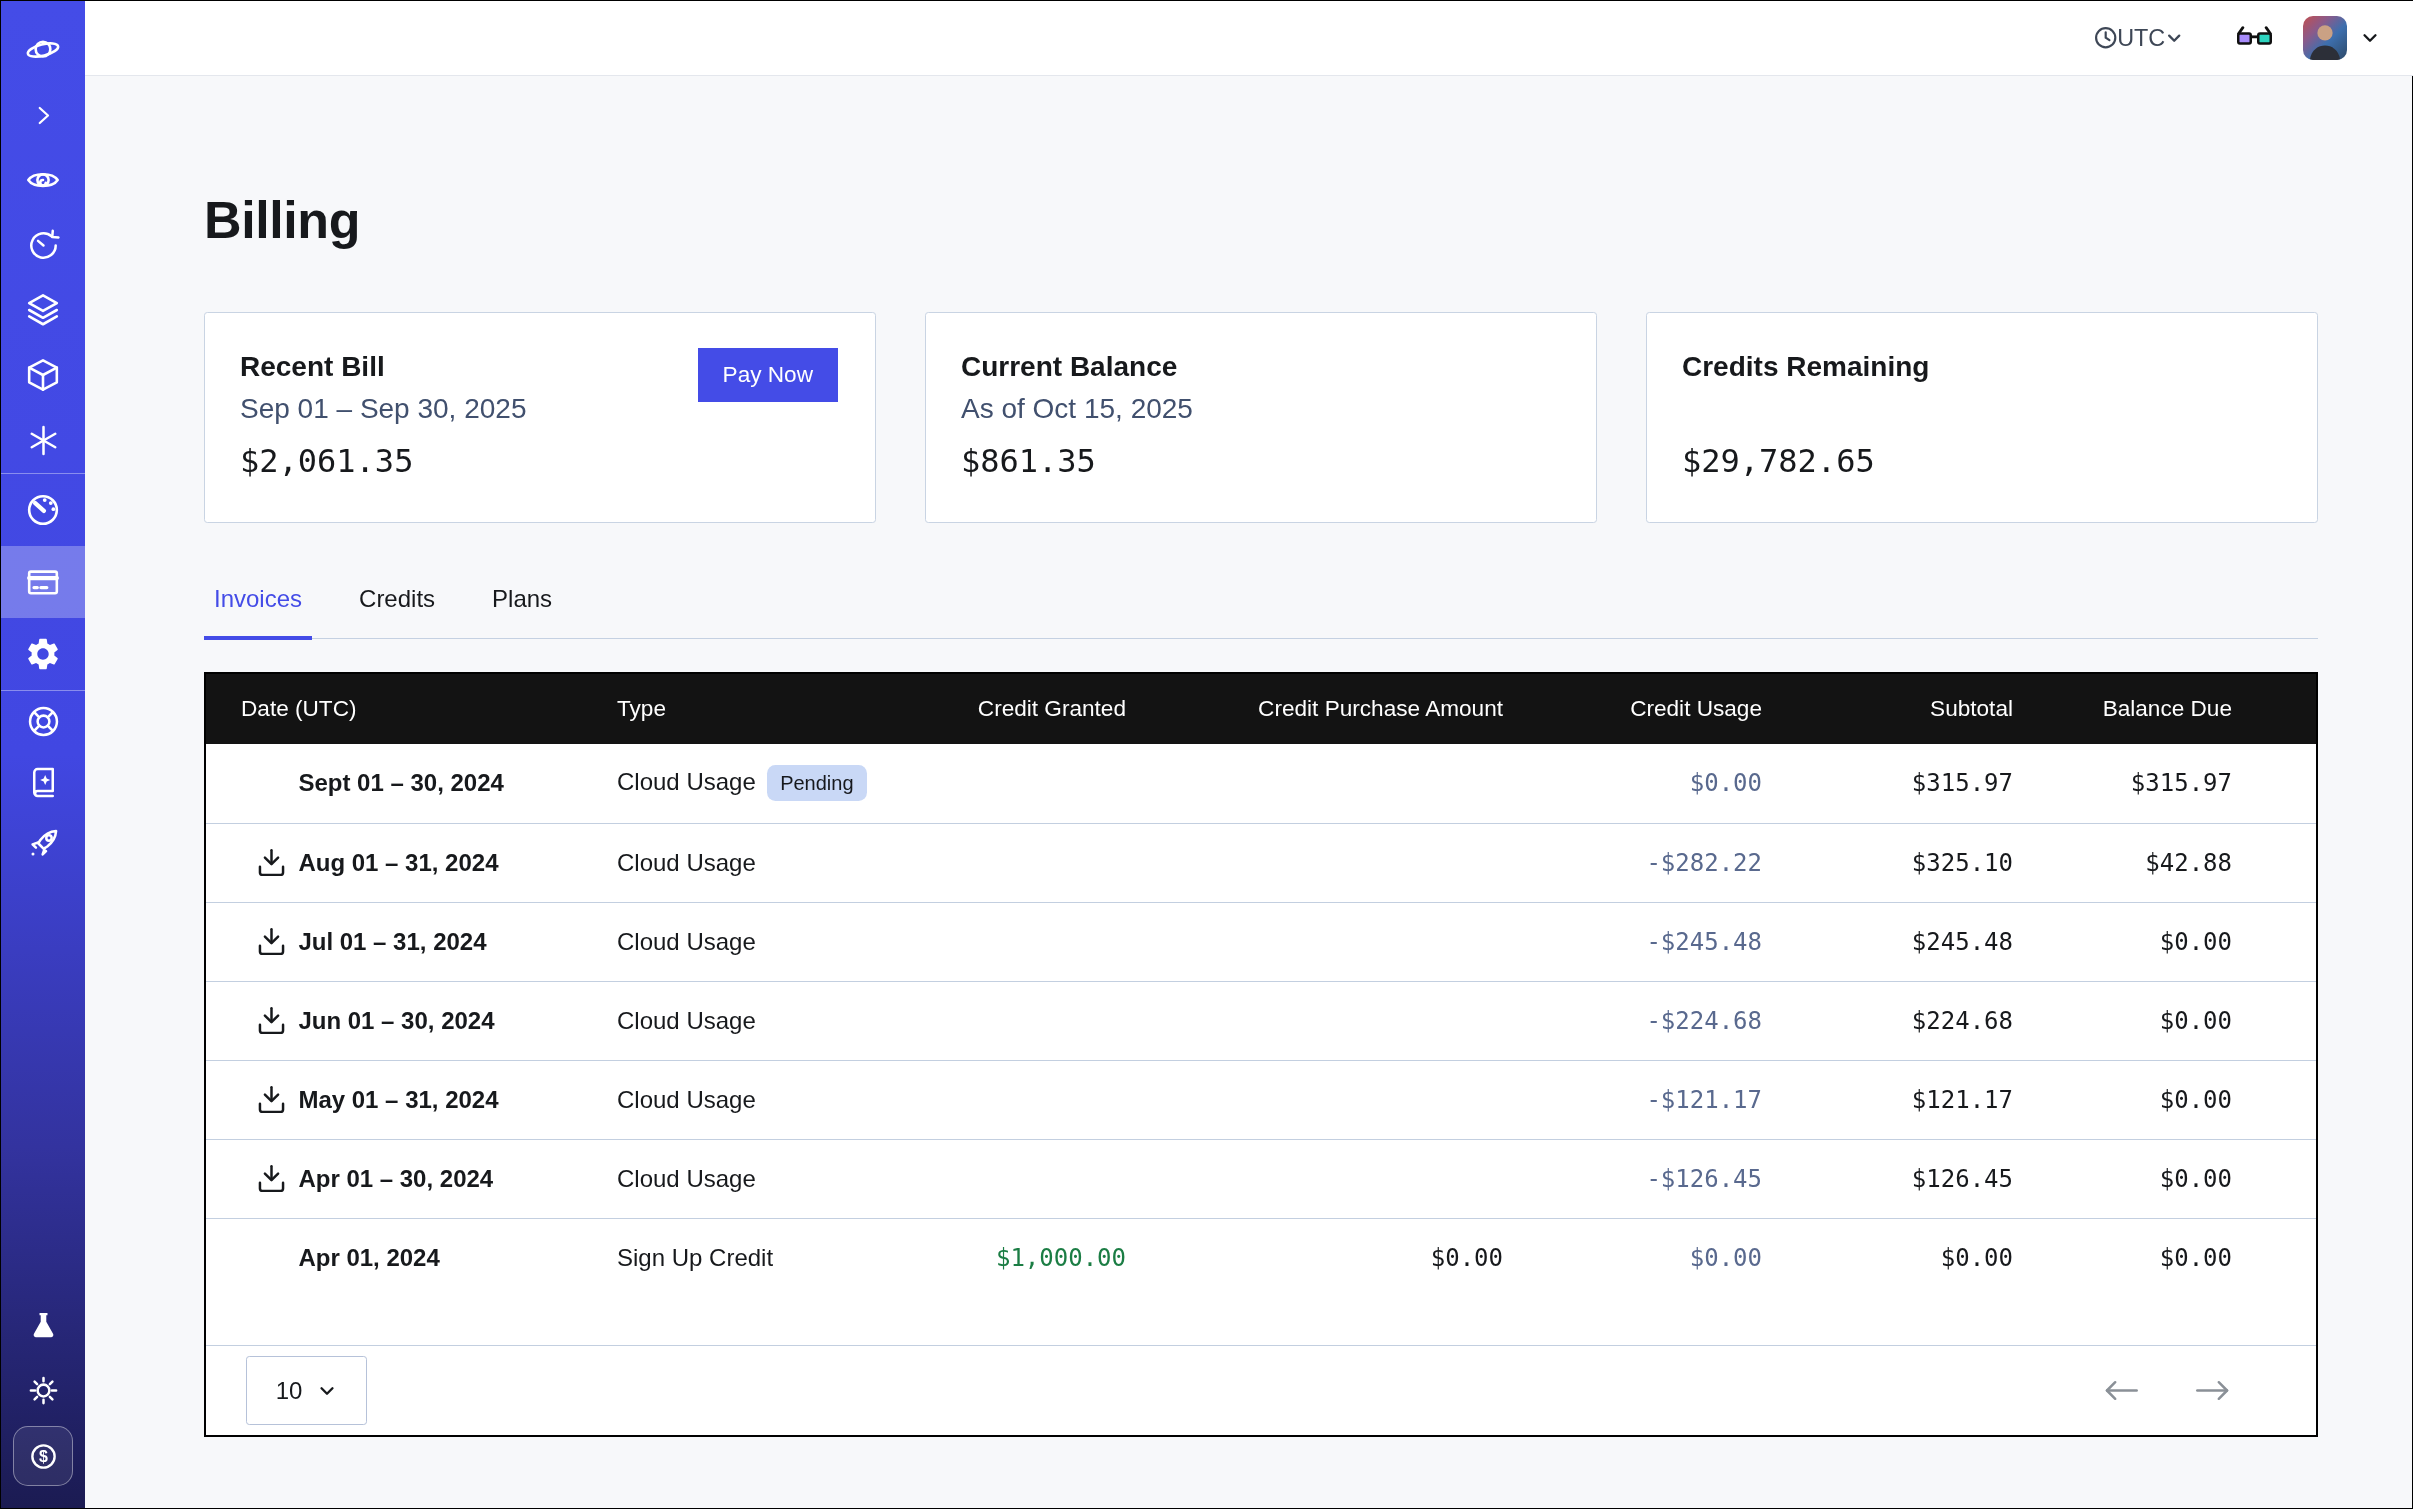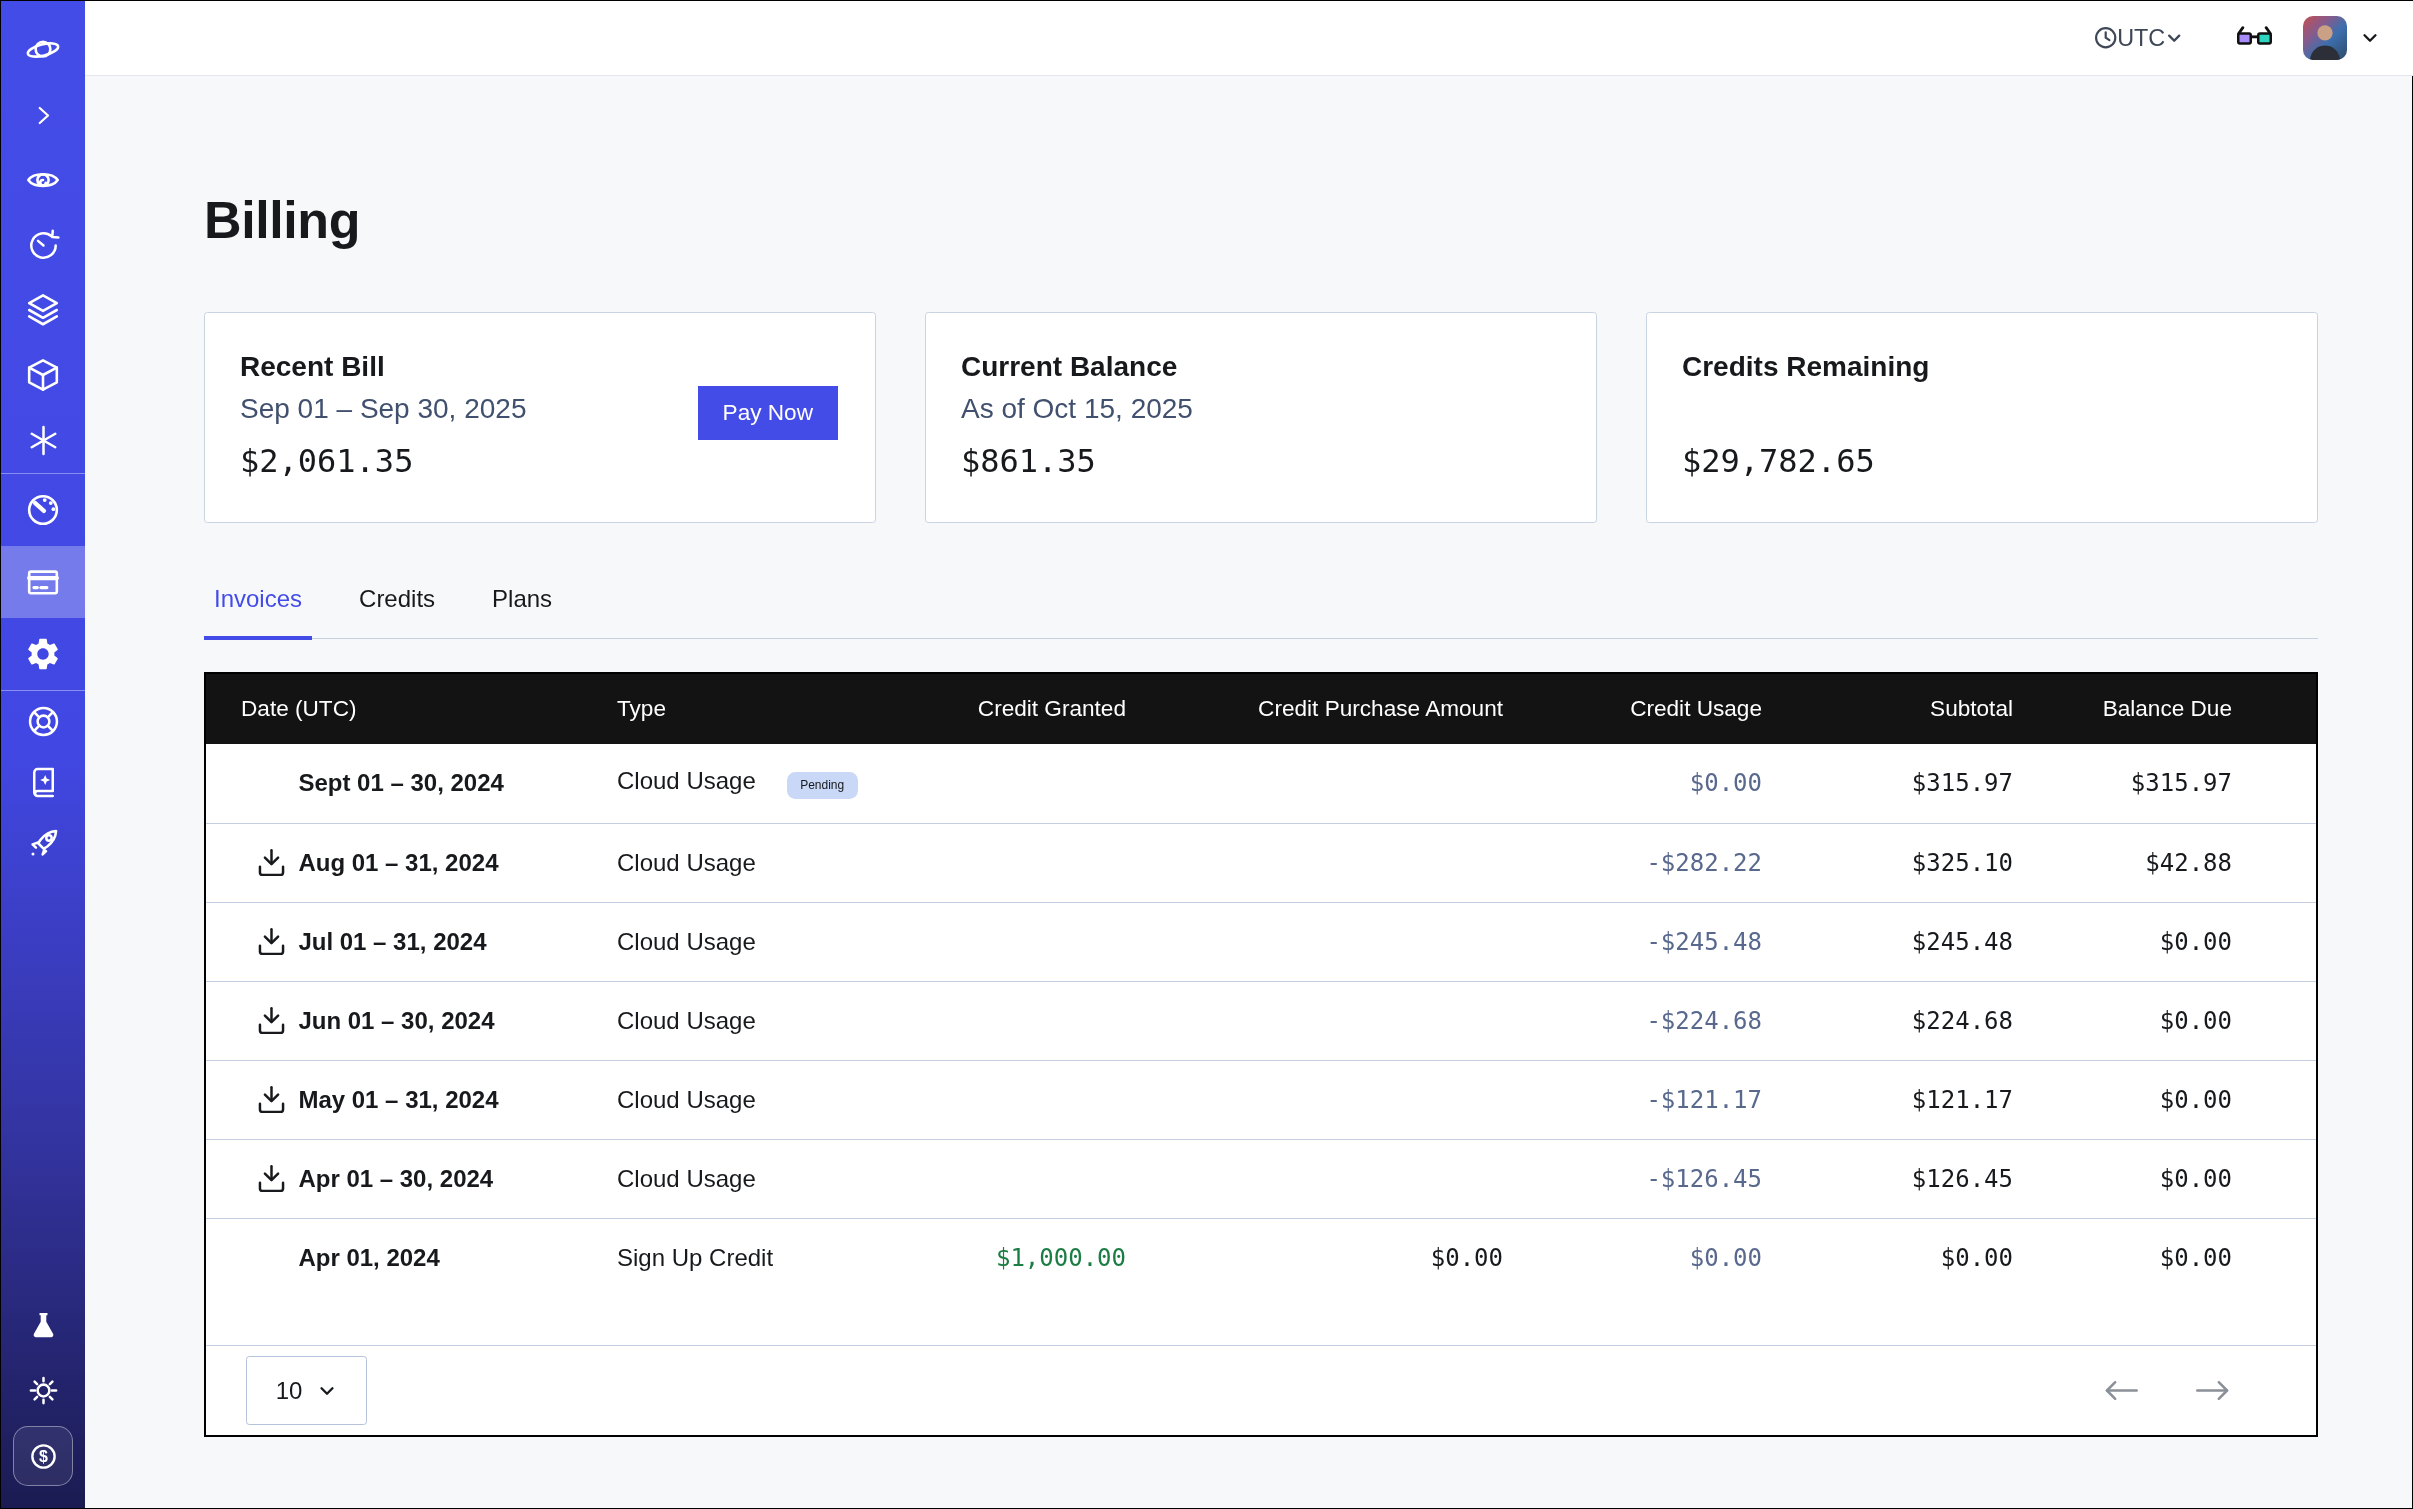--- a/index.html
+++ b/index.html
@@ -39,21 +39,21 @@
   .content { flex: 1; padding: 0 95px 0 119px; }
   .page-title { margin-top: 117px; font-size: 52px; line-height: 54px; font-weight: 600; color: #17191c; letter-spacing: -0.4px; }
 
   
   .cards { margin-top: 65px; display: grid; grid-template-columns: repeat(3,1fr); gap: 49px; }
   .card { background: #fff; border: 1.7px solid #c9d4e3; border-radius: 3.3px; height: 211px; padding: 38px 37px 0 35px; position: relative; }
   .card-title { font-size: 28px; font-weight: 700; color: #17191c; }
   .card-sub { margin-top: 10px; font-size: 28px; color: #41506e; height: 26px; }
   .card-amount { margin-top: 23.4px; font-family: "DejaVu Sans Mono", monospace; font-size: 32px; color: #17191c; }
   .pay-now { position: absolute; top: 35px; right: 37px; height: 54px; padding: 0 25px; background: #444ce7; color: #fff;
-    border: none; font-size: 22.6px; font-weight: 500; font-family: "Liberation Sans", sans-serif; cursor: pointer; margin-top: 38px; }
+    border: none; font-size: 22.6px; font-weight: 500; font-family: "Liberation Sans", sans-serif; cursor: pointer; }
 
   
   .tabs { margin-top: 62px; display: flex; gap: 37px; border-bottom: 1.7px solid #c5d1e2; }
   .tab { font-size: 24px; font-weight: 500; color: #17191c; padding: 0 10px 25px; position: relative; cursor: pointer; }
   .tab.active { color: #444ce7; }
   .tab.active::after { content: ""; position: absolute; left: 0; right: 0; bottom: -1.7px; height: 4.2px; background: #444ce7; }
 
   
   .table-wrap { margin-top: 33px; border: 2.5px solid #000; background: #fff; }
   table { width: 100%; border-collapse: collapse; table-layout: fixed; }
@@ -67,21 +67,21 @@
   tbody td { height: 79px; border-top: 1.7px solid #c3cfe0; font-size: 24px; color: #17191c; }
   tbody tr:first-child td { border-top: none; }
   td.c-date { padding-left: 47px; }
   .date-wrap { display: flex; align-items: center; font-weight: bold; }
   .dl { width: 37px; height: 37px; display: inline-flex; align-items: center; justify-content: center; flex: 0 0 37px; cursor: pointer; }
   .dl.hidden { visibility: hidden; cursor: default; }
   .date-text { margin-left: 8.4px; white-space: nowrap; }
   td.money { font-family: "DejaVu Sans Mono", monospace; }
   td.money.usage { color: #59698e; }
   td.money.green { color: #1b7d44; }
-  .badge { display: inline-block; background: #c9d8f6; color: #16181d; font-size: 12px; padding: 6.7px 13.4px; border-radius: 8.4px; margin-left: 31px; }
+  .badge { display: inline-block; background: #c9d8f6; color: #16181d; font-size: 20px; padding: 6.7px 13.4px; border-radius: 8.4px; margin-left: 11px; }
 
   
   .pagination { height: 90px; border-top: 1.7px solid #c3cfe0; display: flex; align-items: center; justify-content: space-between; padding: 0 84px 0 40px; margin-top: 48px; }
   .page-size { width: 121px; height: 69px; border: 1.7px solid #b6c2d9; border-radius: 3.3px; background: #fff;
     display: flex; align-items: center; justify-content: center; gap: 15px; font-size: 24px; color: #17191c; cursor: pointer; }
   .pg-arrows { display: flex; gap: 54px; align-items: center; }
   .pg-btn { cursor: pointer; display: flex; }
 </style>
 </head>
 <body>

